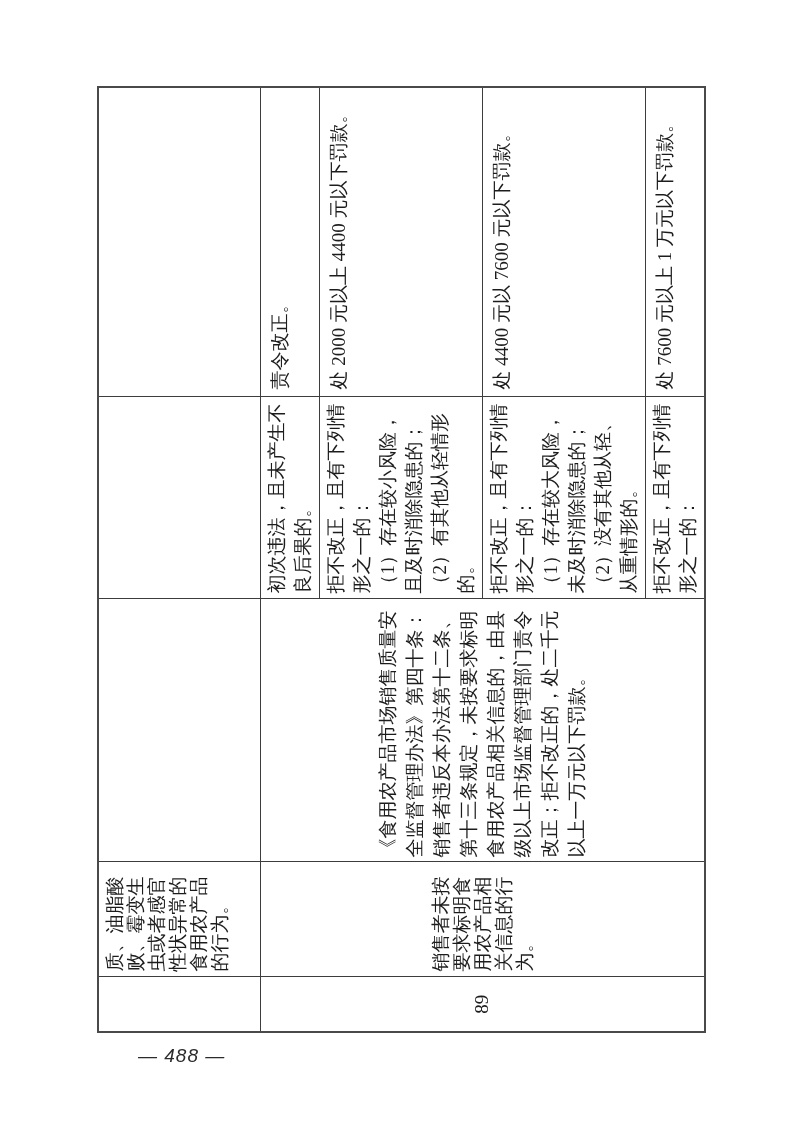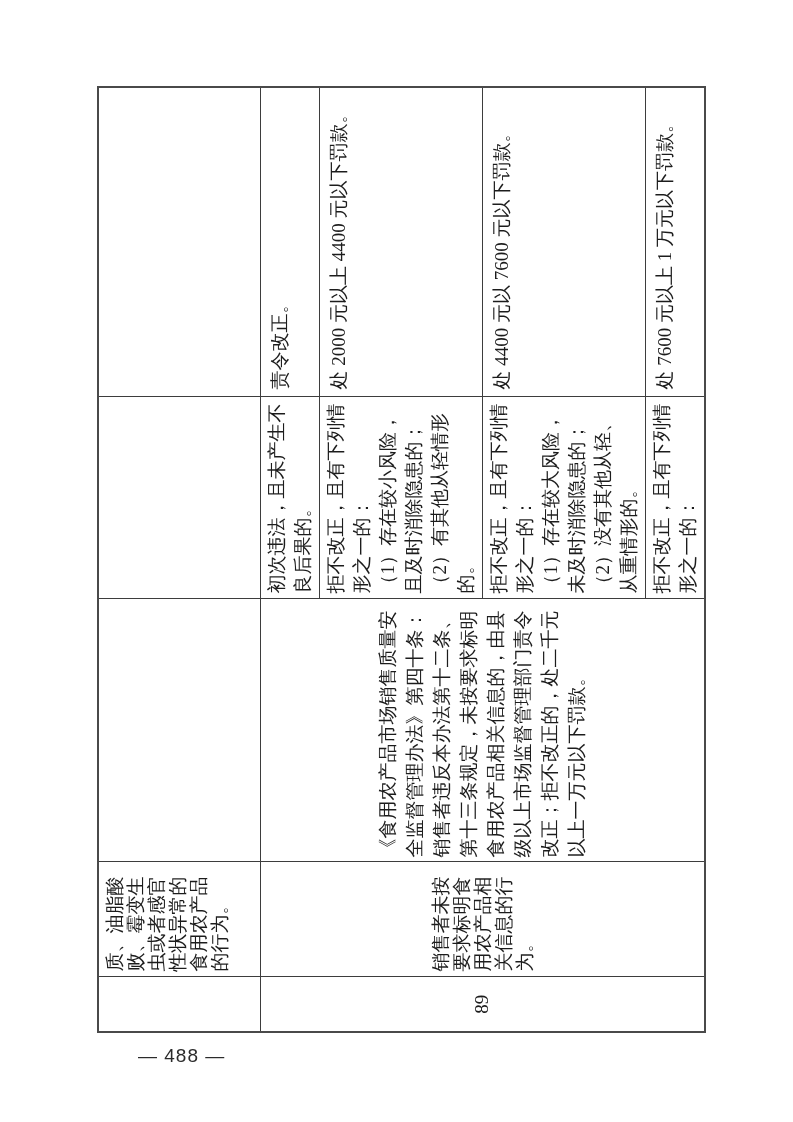--- a/index.html
+++ b/index.html
@@ -32,20 +32,21 @@
   .c-viol  { font-size:19px; line-height:21px; padding:5px 5px; vertical-align:middle; }
   .c-viol.top { vertical-align:top; }
   .c-legal { font-size:19px; line-height:27px; padding:2px 4px; vertical-align:middle; }
   .c-circ  { font-size:19px; line-height:26px; padding:3px 2px 3px 5px; vertical-align:top; white-space:pre-line; }
   .c-pen   { font-size:19px; line-height:27px; padding:5px 4px 5px 7px; vertical-align:top; }
 
   .page-number {
     position:absolute; left:138px; top:1045px;
     font-size:19px; letter-spacing:1px; color:#2b2b2b;
     font-family:"Liberation Sans","DejaVu Sans",sans-serif;
+    font-style:italic;
   }
 </style>
 </head>
 <body>
 
 <div class="page">
 
   <div class="rot-wrap">
     <table class="penalty">
       <colgroup>

